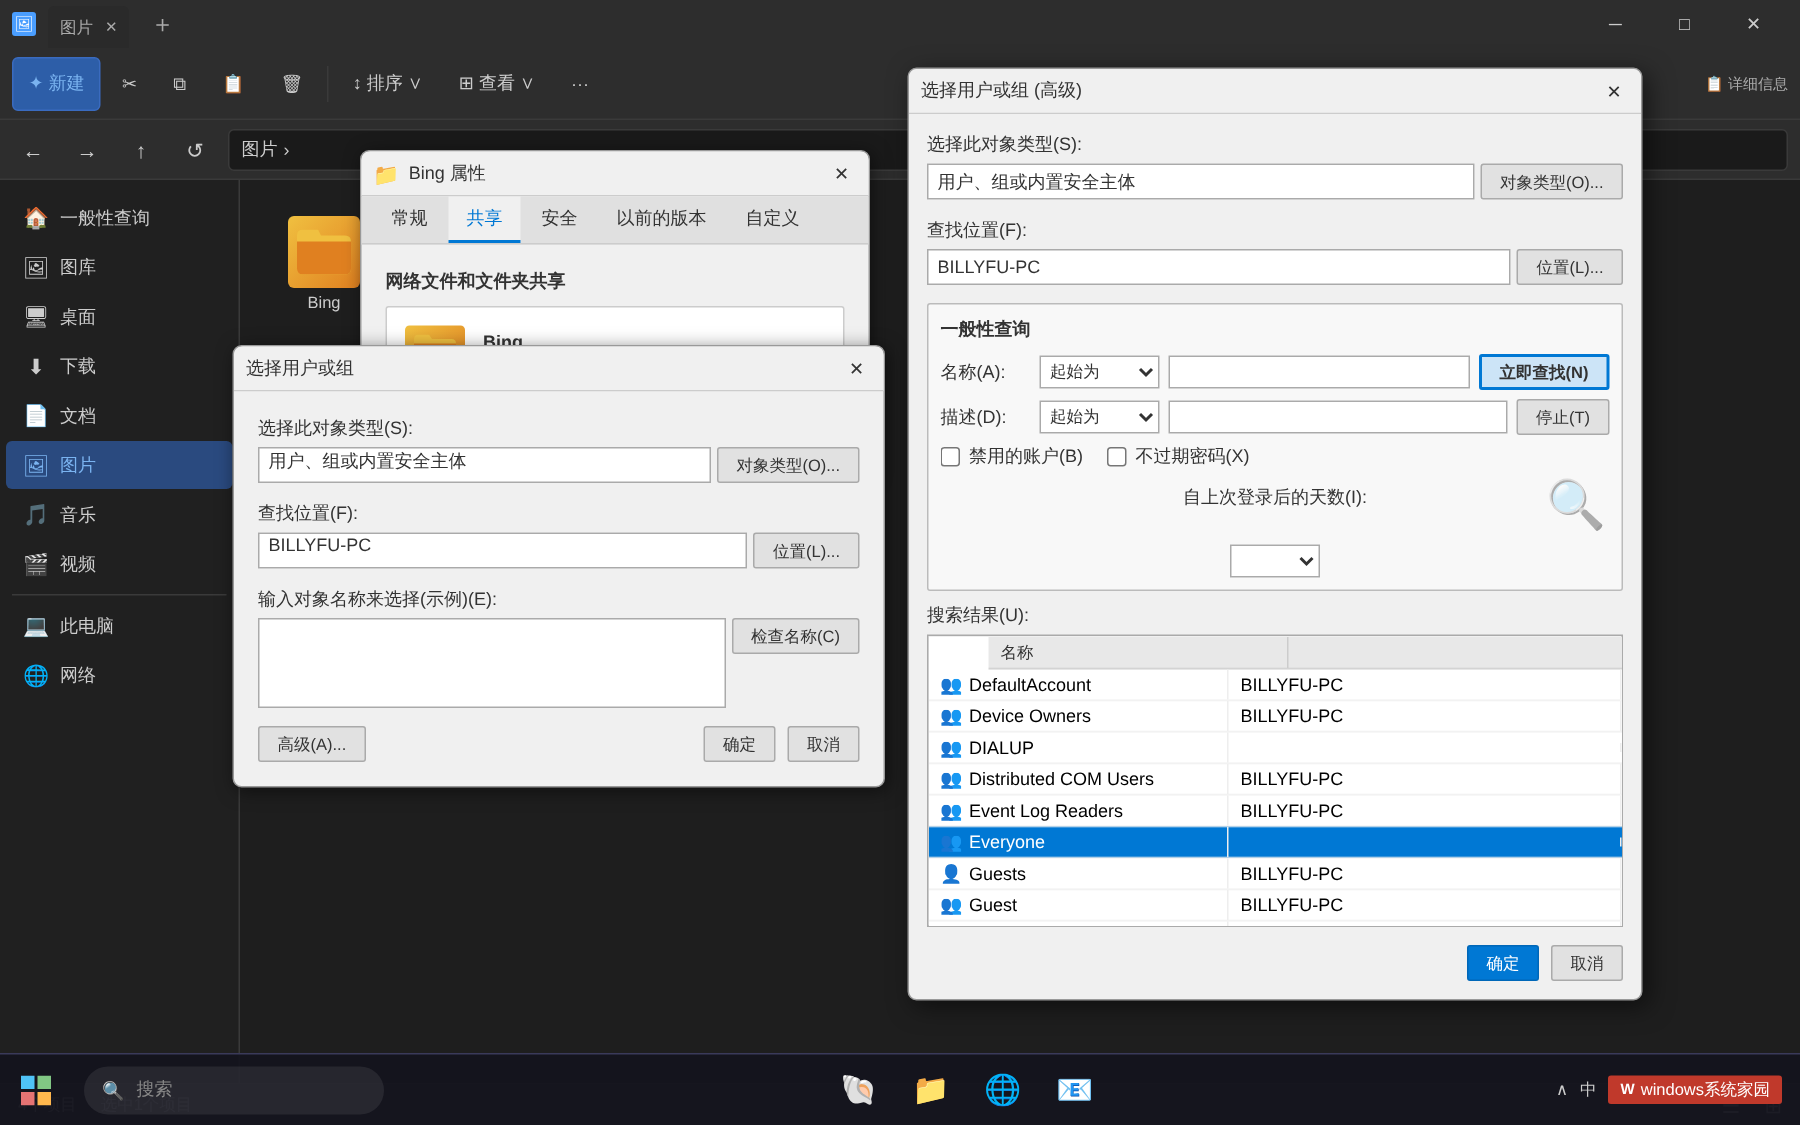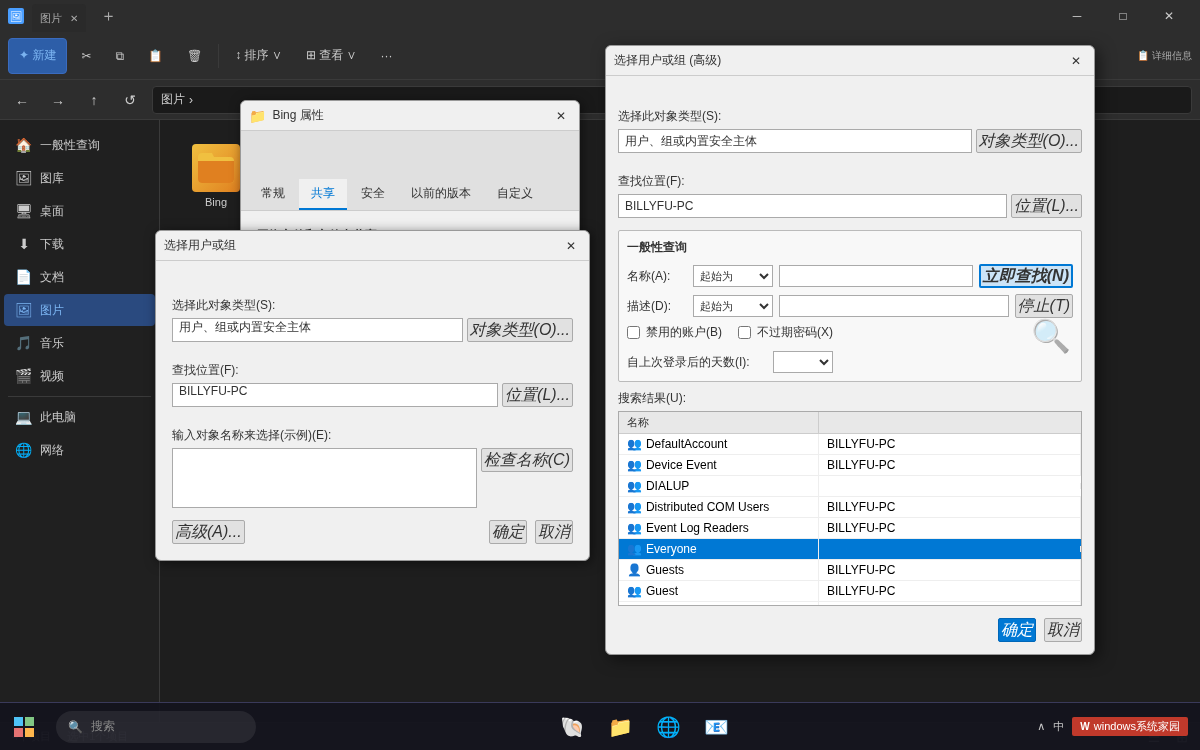--- a/index.html
+++ b/index.html
@@ -274,21 +274,20 @@
 
     .form-row {
       margin-bottom: 12px;
     }
 
     .form-label {
       display: block;
       font-size: 12px;
       color: #333;
       margin-bottom: 4px;
-      margin-top: 20px;
     }
 
     .form-input {
       width: 100%;
       height: 24px;
       border: 1px solid #aaa;
       background: white;
       padding: 0 6px;
       font-size: 12px;
       color: #333;
@@ -297,29 +296,28 @@
     .form-input-with-btn {
       display: flex; gap: 4px;
     }
 
     .form-input-with-btn .form-input {
       flex: 1;
     }
 
     .dialog-btn {
       height: 24px;
-      padding: 0 2px;
+      padding: 0 12px;
       background: #e1e1e1;
       border: 1px solid #aaa;
       cursor: pointer;
-      font-size: 16px;
+      font-size: 11px;
       color: #333;
       border-radius: 2px;
       white-space: nowrap;
-      font-style: italic;
     }
     .dialog-btn.primary {
       background: #0078d4;
       color: white;
       border-color: #0067b8;
     }
 
     .dialog-btn-highlighted {
       background: #cce4f7;
       border: 2px solid #0078d4;
@@ -357,20 +355,21 @@
       overflow-y: auto;
       font-size: 12px;
     }
 
     .result-header {
       display: flex;
       background: #e8e8e8;
       border-bottom: 1px solid #ccc;
       font-size: 11px;
       color: #333;
+      margin-left: 40px;
     }
 
     .result-header-cell {
       padding: 3px 8px;
       border-right: 1px solid #ccc;
       font-weight: normal;
     }
 
     .result-row {
       display: flex;
@@ -411,21 +410,20 @@
       padding: 0 8px;
       gap: 2px;
     }
 
     .bing-tab {
       padding: 6px 12px;
       font-size: 12px;
       cursor: pointer;
       color: #333;
       border-bottom: 2px solid transparent;
-      margin-top: 48px;
     }
     .bing-tab.active {
       background: #f0f0f0;
       border-bottom: 2px solid #0078d4;
       color: #0078d4;
     }
 
     
     .user-small-dialog {
       position: absolute;
@@ -739,21 +737,21 @@
         <div class="checkbox-row">
           <input type="checkbox" id="disabled" style="">
           <label for="disabled" style="font-size:12px;color:#333;">禁用的账户(B)</label>
         </div>
         <div class="checkbox-row">
           <input type="checkbox" id="noexpire" style="">
           <label for="noexpire" style="font-size:12px;color:#333;">不过期密码(X)</label>
         </div>
       </div>
 
-      <div style="display:flex;align-items:center;gap:23px;margin-top:6px;">
+      <div style="display:flex;align-items:center;gap:23px;margin-top:6px;flex-direction:column;">
         <label style="font-size:12px;color:#333;">自上次登录后的天数(I):</label>
         <select class="query-select" style="width:60px;"></select>
       </div>
     </div>
 
     <div style="position:absolute;right:18px;top:265px;width:50px;height:50px;display:flex;align-items:center;justify-content:center;">
       <span style="font-size:32px;opacity:0.5;">🔍</span>
     </div>
 
     <div style="margin-bottom:4px;">
@@ -769,21 +767,21 @@
         <div class="result-cell" style="width:200px;display:flex;align-items:center;gap:4px;">
           <span style="font-size:12px;">👥</span>
           <span>DefaultAccount</span>
         </div>
         <div class="result-cell" style="flex:1;">BILLYFU-PC</div>
       </div>
 
       <div class="result-row">
         <div class="result-cell" style="width:200px;display:flex;align-items:center;gap:4px;">
           <span style="font-size:12px;">👥</span>
-          <span>Device Event</span>
+          <span>Device Owners</span>
         </div>
         <div class="result-cell" style="flex:1;">BILLYFU-PC</div>
       </div>
 
       <div class="result-row">
         <div class="result-cell" style="width:200px;display:flex;align-items:center;gap:4px;">
           <span style="font-size:12px;">👥</span>
           <span>DIALUP</span>
         </div>
         <div class="result-cell" style="flex:1;"></div>

